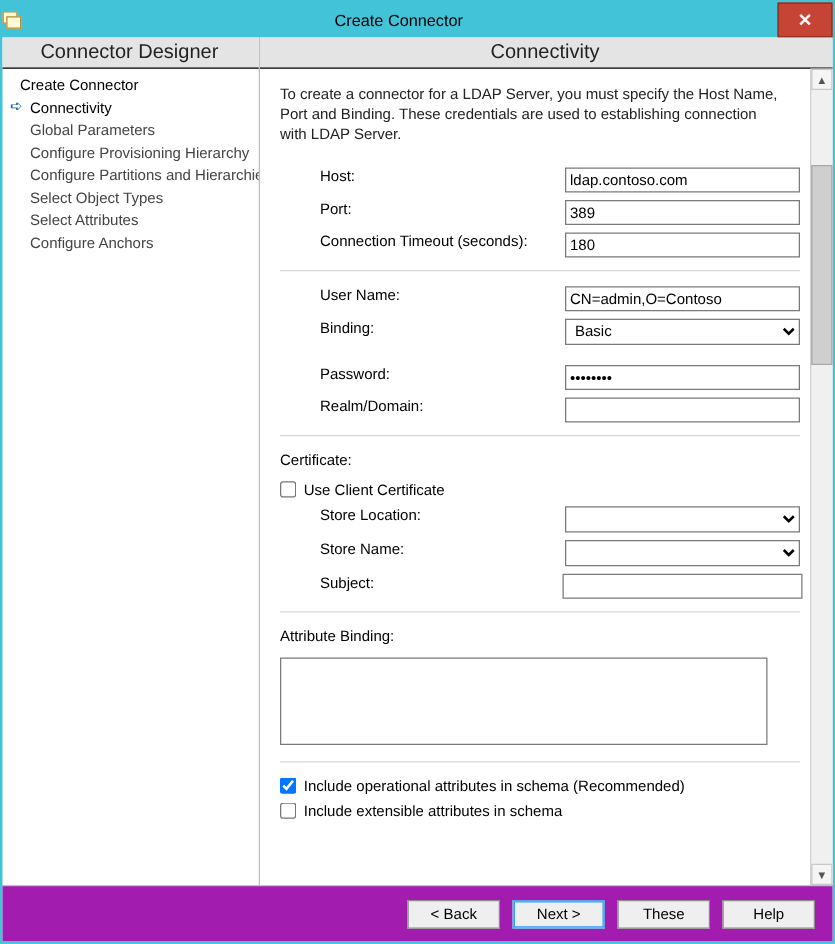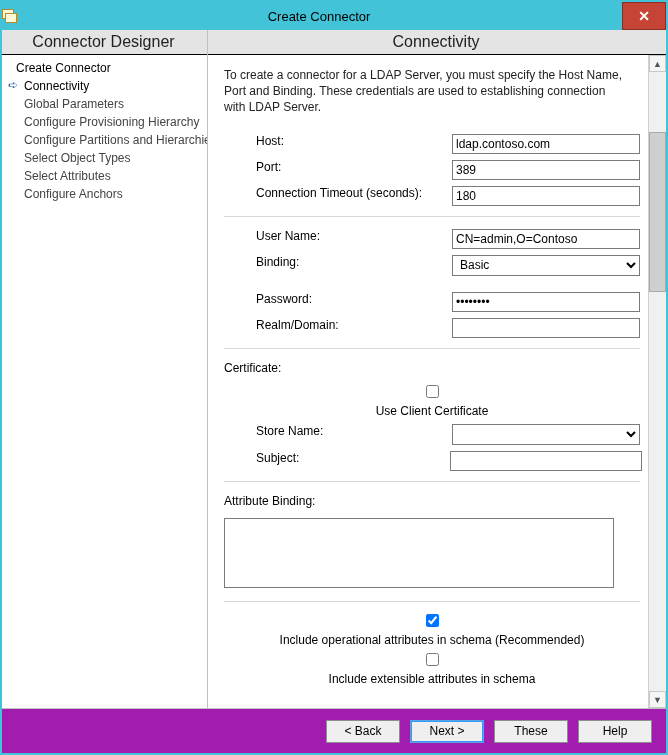--- a/index.html
+++ b/index.html
@@ -209,21 +209,20 @@
     resize: none;
   }
   .section-label {
     margin: 4px 0 10px 0;
   }
   .checkline {
     display: flex;
     align-items: center;
     margin-bottom: 6px;
     gap: 6px;
-    flex-direction: column;
   }
   .checkline input[type=checkbox] {
     width: 13px; height: 13px;
     margin: 0;
   }
   
   .footer {
     height: 44px;
     border-top: 1px solid #c0c0c0;
     background: #a21caf;
@@ -377,20 +376,28 @@
 
             
             <div class="section-label">Certificate:</div>
 
             <div class="checkline">
               <input type="checkbox" style="">
               <span>Use Client Certificate</span>
             </div>
 
             <div class="row">
+              <div class="lbl">Store Location:</div>
+              <div class="ctl">
+                <select class="combo combo-wide">
+                  <option></option>
+                </select>
+              </div>
+            </div>
+            <div class="row">
               <div class="lbl">Store Name:</div>
               <div class="ctl">
                 <select class="combo combo-wide">
                   <option></option>
                 </select>
               </div>
             </div>
             <div class="row">
               <div class="lbl">Subject:</div>
               <div class="ctl">

